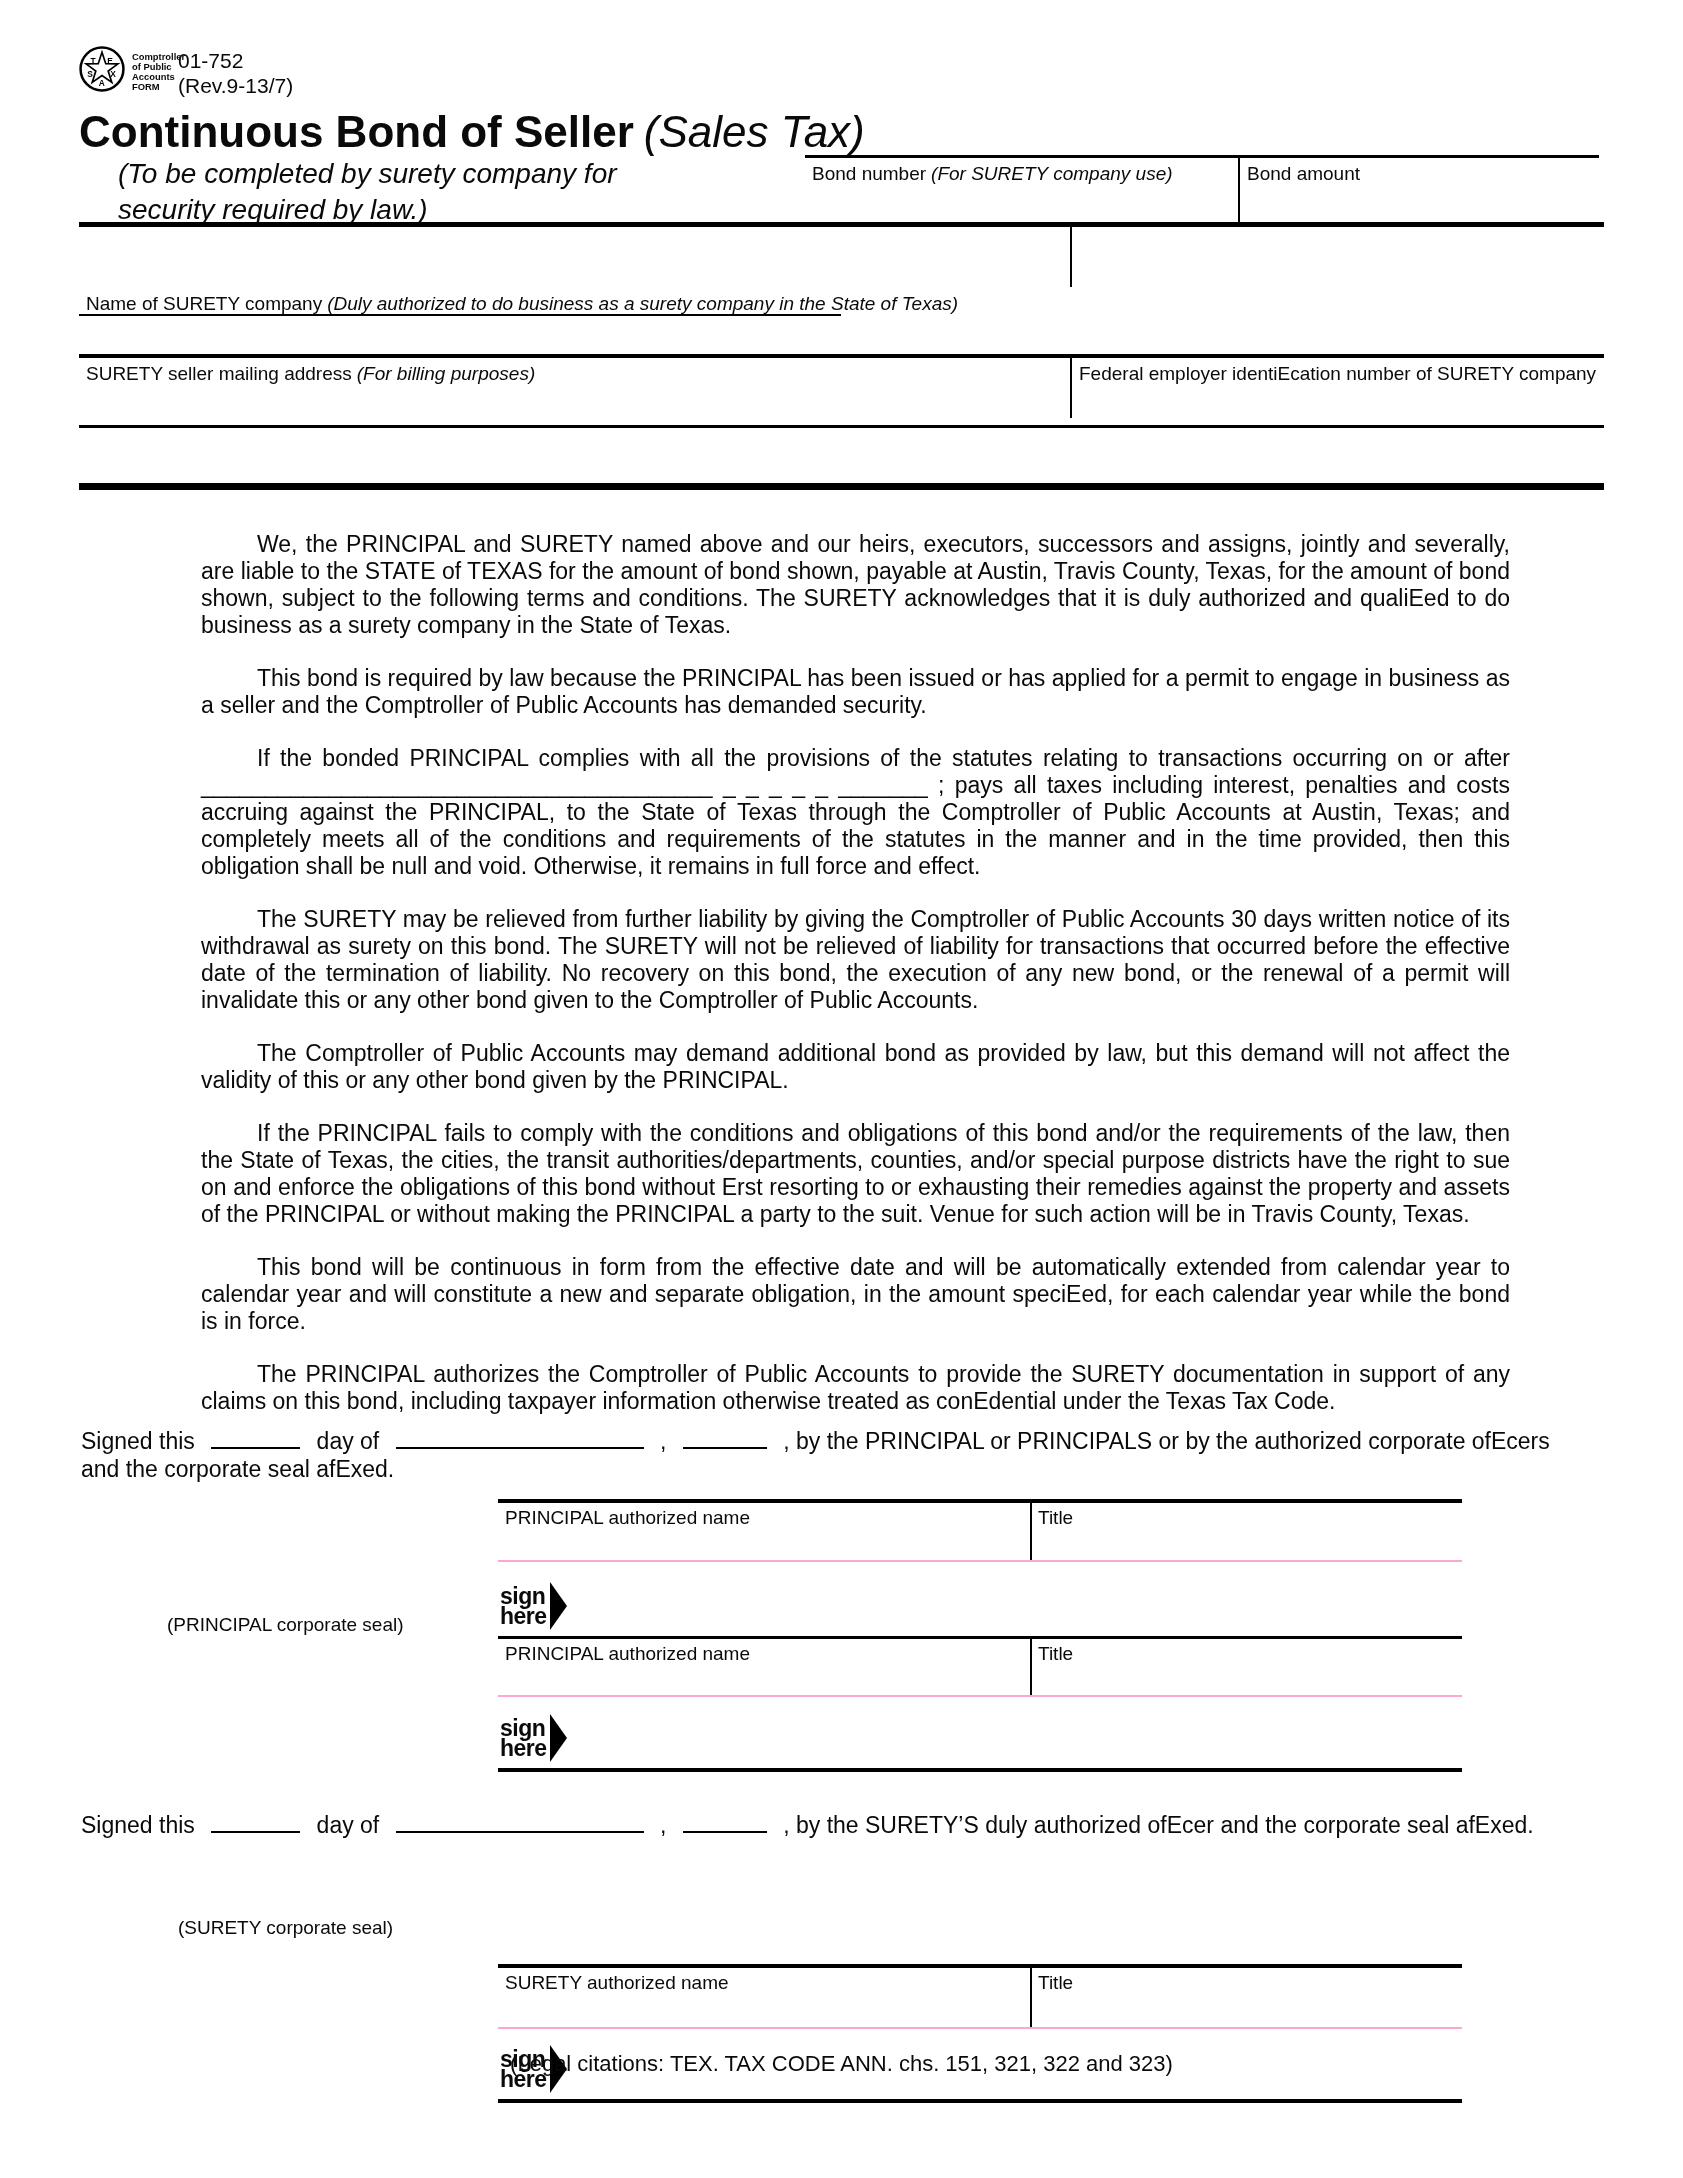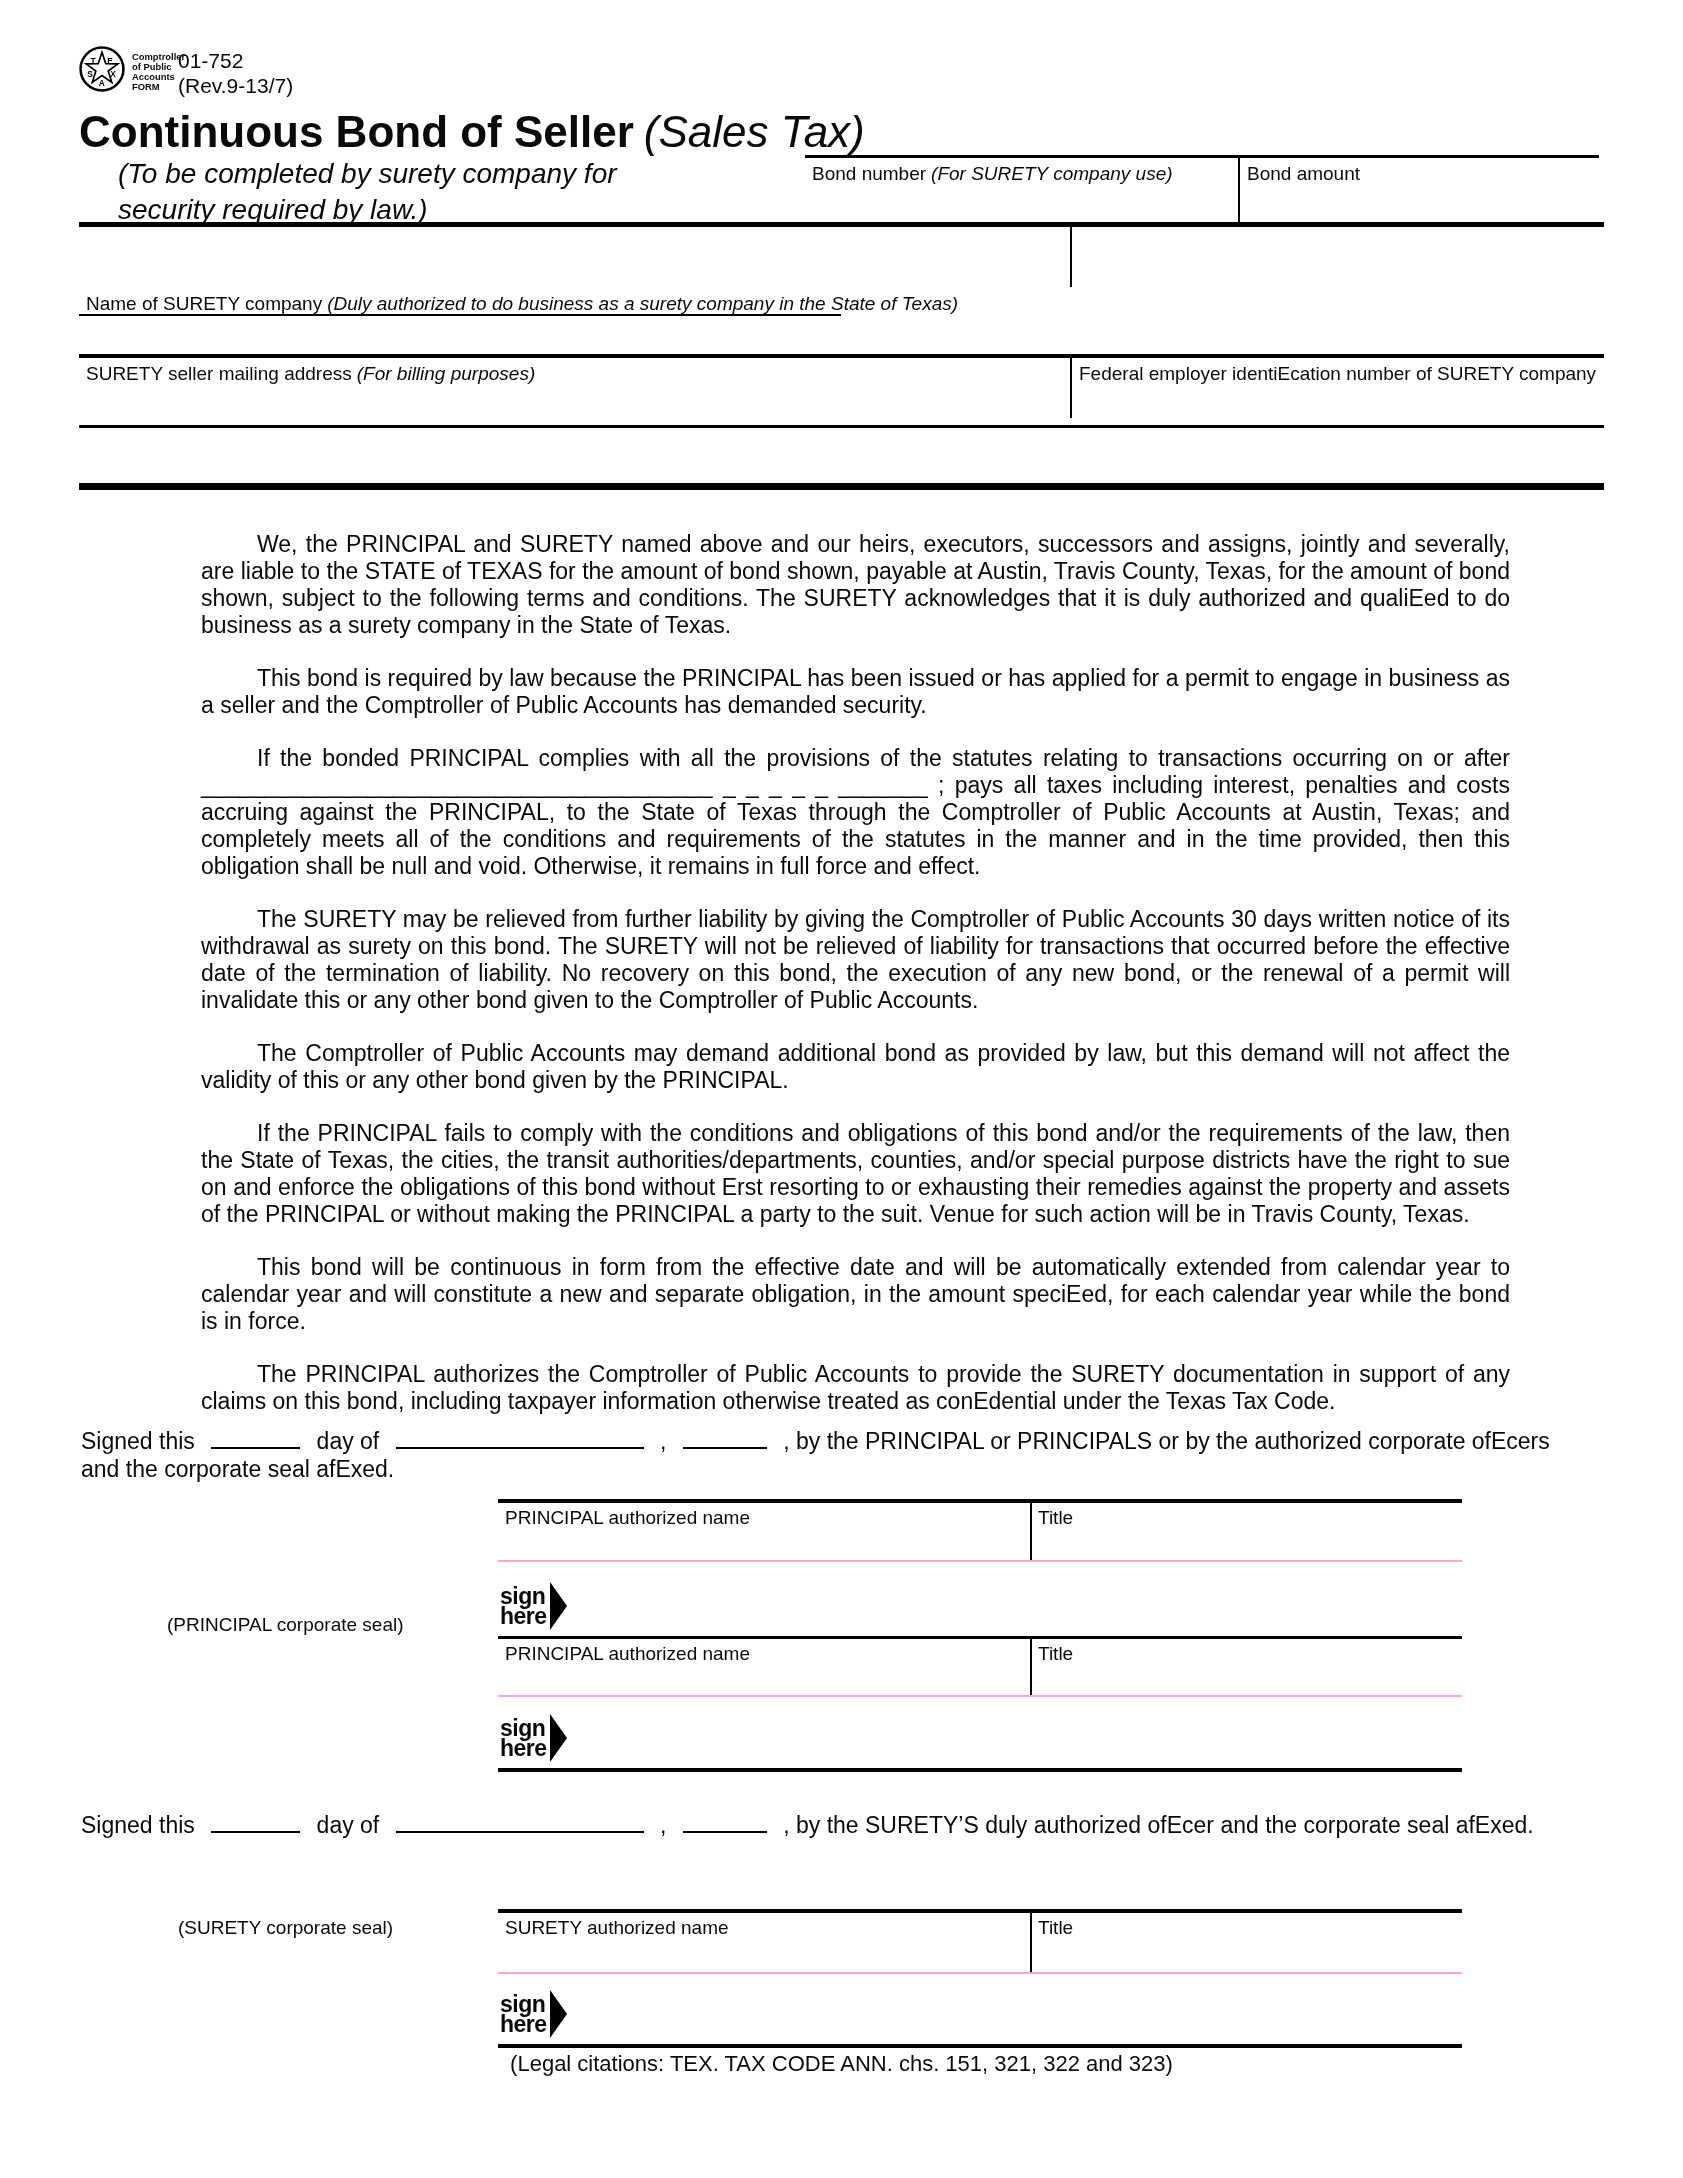--- a/index.html
+++ b/index.html
@@ -198,21 +198,21 @@
   <span class="blank w90"></span>
   <span>day of</span>
   <span class="blank w250"></span>
   <span>,</span>
   <span class="blank w85"></span>
   <span>, by the SURETY’S duly authorized ofEcer and the corporate seal afExed.</span>
 </div>
 
 <div class="abs sealnote" style="left:178px;top:1917px;">(SURETY corporate seal)</div>
 
-<div class="sigtable" style="top:1909px;">
+<div class="sigtable" style="top:1964px;">
   <div class="namerow" style="height:59px;">
     <div class="nlabel">SURETY authorized name</div>
     <div class="divider"></div>
     <div class="tlabel">Title</div>
     <div class="abs" style="left:0;top:26px;width:530px;height:30px;"></div>
     <div class="abs" style="left:534px;top:26px;right:0;height:30px;"></div>
   </div>
   <div class="signzone" style="height:70px;border-bottom:4px solid #000;">
     <div class="signhere">
       <div class="words">

